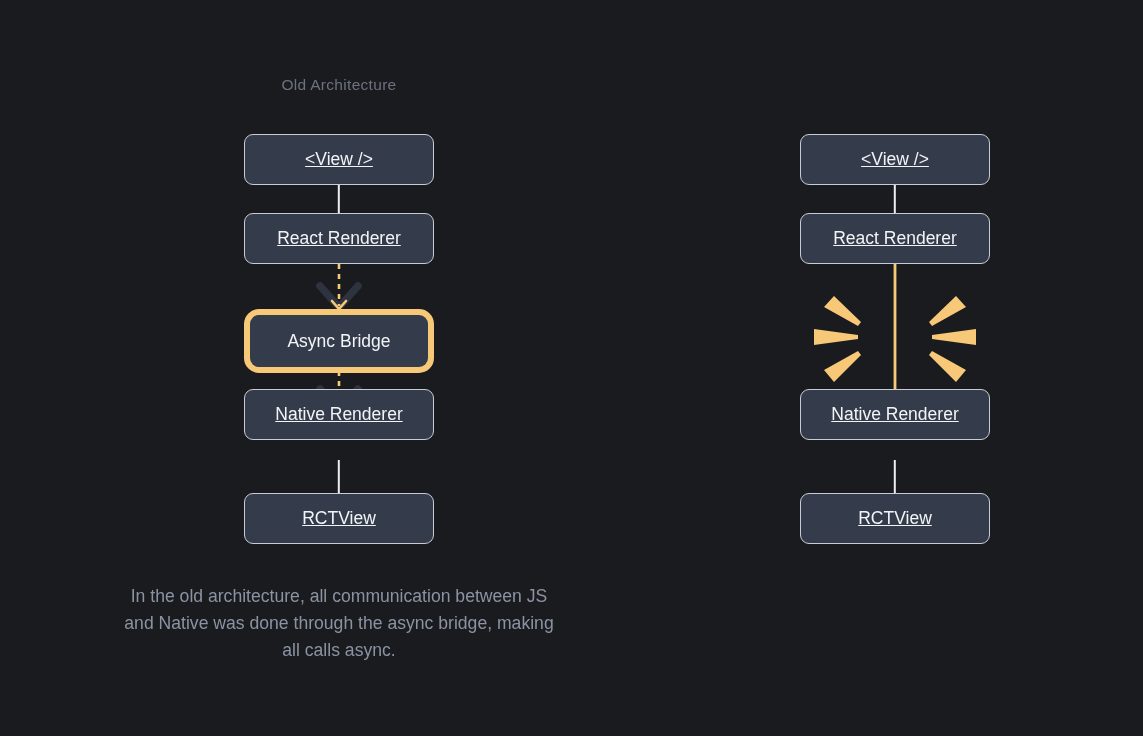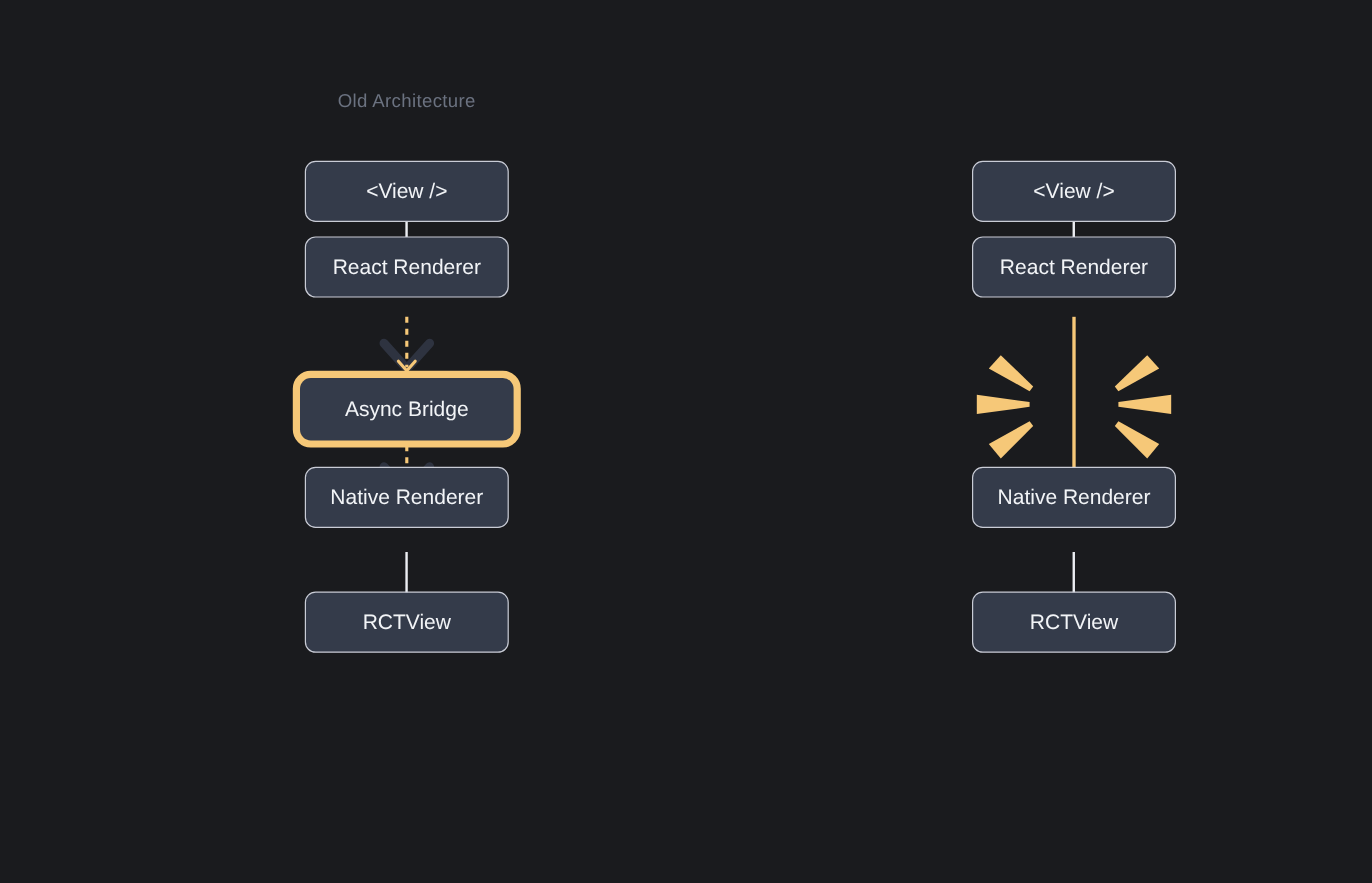--- a/index.html
+++ b/index.html
@@ -44,36 +44,37 @@
     white-space: nowrap;
   }
   .column.left  .col-heading { top: 76px; }
   .column.right .col-heading { top: 82px; }
 
   
   .node {
     position: absolute;
     left: 50%;
     transform: translateX(-50%);
-    width: 170px;
+    width: 190px;
     height: 51px;
     background: #343b4a;
     border: 1.6px solid #c9ccd6;
     border-radius: 9px;
     color: #f2f4f7;
     font-size: 17.5px;
     display: flex;
     align-items: center;
     justify-content: center;
     white-space: nowrap;
     z-index: 3;
+    text-decoration: underline;
   }
 
   .node.n-view    { top: 134px; }
-  .node.n-react   { top: 197px; }
+  .node.n-react   { top: 213px; }
   .node.n-native  { top: 389px; }
   .node.n-rct     { top: 493px; }
 
   
   .bridge-wrap {
     position: absolute;
     left: 50%;
     transform: translateX(-50%);
     top: 309px;
     width: 190px;
@@ -202,20 +203,21 @@
     <div class="node n-native">
       <span>Native Renderer</span>
     </div>
 
     <div class="link-solid link-v2"></div>
 
     <div class="node n-rct">
       <span>RCTView</span>
     </div>
 
+    <div class="caption">In the old architecture, all communication between JS and Native was done through the async bridge, making all calls async.</div>
   </div>
 
   <div class="column right">
 
 
     <div class="node n-view">
       <span>&lt;View /&gt;</span>
     </div>
 
     <div class="link-solid link-v1"></div>

